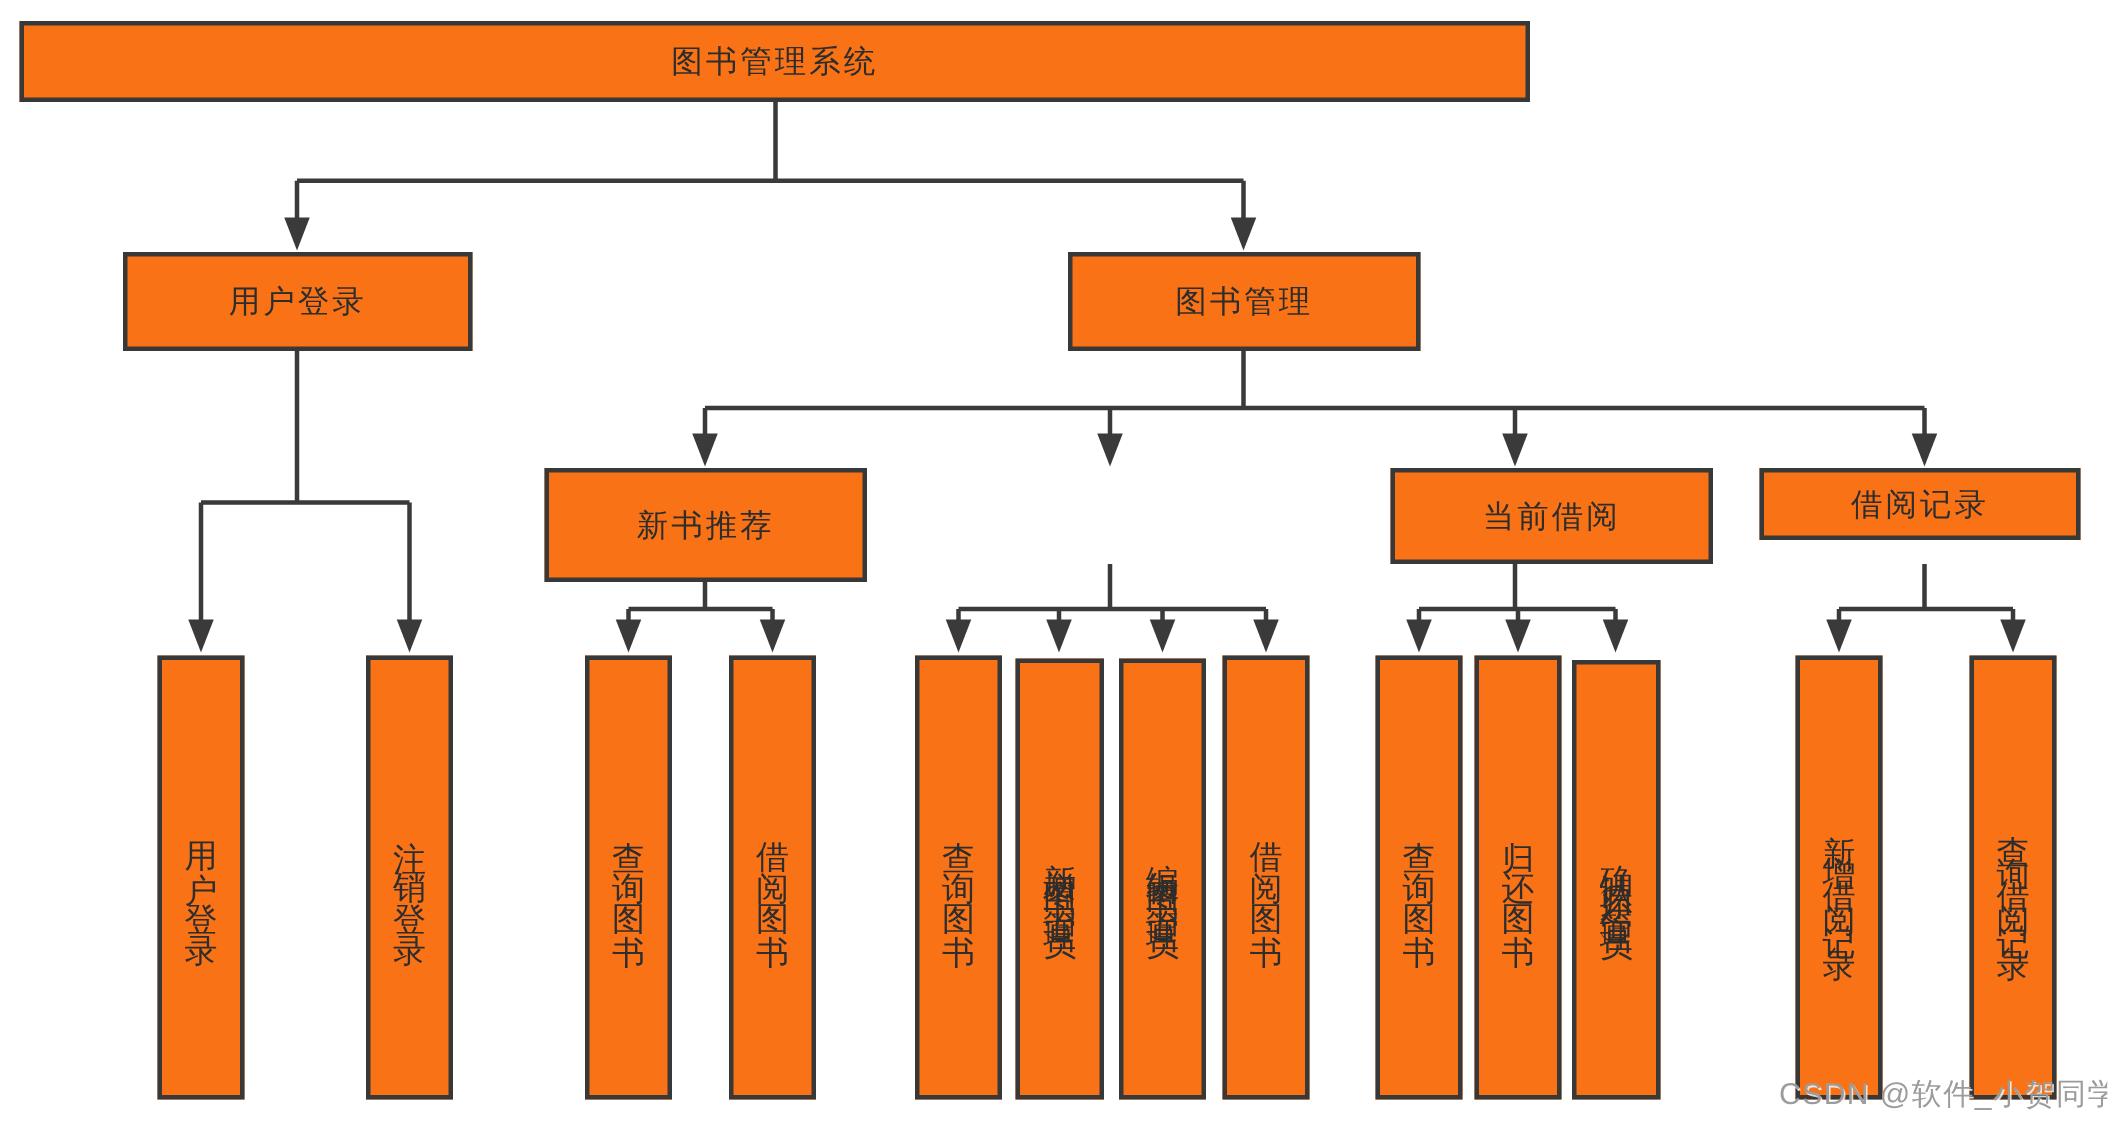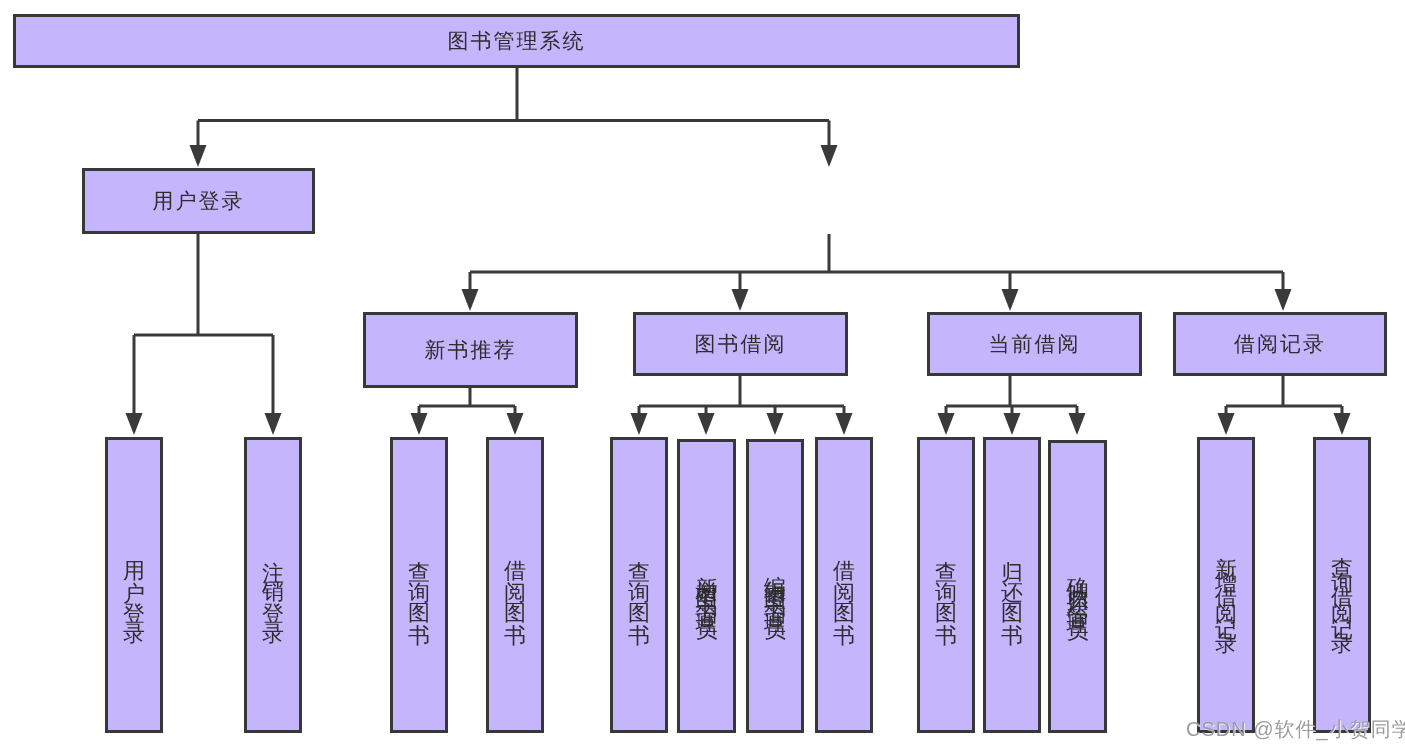--- a/index.html
+++ b/index.html
@@ -19,21 +19,21 @@
     position: absolute;
     left: 0;
     top: 0;
     width: 1405px;
     height: 747px;
   }
   .node {
     position: absolute;
     box-sizing: border-box;
     border: 3px solid #383838;
-    background: #c4b5fd;
+    background: #f97316;
     display: flex;
     align-items: center;
     justify-content: center;
     color: #2d2d2d;
     font-size: 21px;
     letter-spacing: 2px;
     z-index: 2;
   }
   .node.vertical {
     writing-mode: vertical-rl;
@@ -106,31 +106,31 @@
     <path class="arrow" d="M1333.5 413 L1350.5 413 L1342 435 Z"></path>
   </svg>
 
   <div class="node" style="left:13px; top:14px; width:1007px; height:54px;">
     <span>图书管理系统</span>
   </div>
 
   <div class="node" style="left:82px; top:168px; width:233px; height:66px;">
     <span>用户登录</span>
   </div>
+  <div class="node" style="left:712px; top:168px; width:235px; height:66px;">
+    <span>图书管理</span>
+  </div>
 
   <div class="node" style="left:363px; top:312px; width:215px; height:76px;">
     <span>新书推荐</span>
   </div>
-  <div class="node" style="left:633px; top:312px; width:215px; height:64px;">
-    <span>图书借阅</span>
-  </div>
   <div class="node" style="left:903px; top:312px; width:215px; height:64px;margin-left:24px;">
     <span>当前借阅</span>
   </div>
-  <div class="node" style="left:1173px; top:312px; width:214px; height:64px;">
+  <div class="node" style="left:1173px; top:312px; width:214px; height:48px;">
     <span>借阅记录</span>
   </div>
 
   <div class="node vertical ls-short" style="left:105px; top:437px; width:58px; height:296px;">
     <span>用户登录</span>
   </div>
   <div class="node vertical ls-short" style="left:244px; top:437px; width:58px; height:296px;">
     <span>注销登录</span>
   </div>
 

